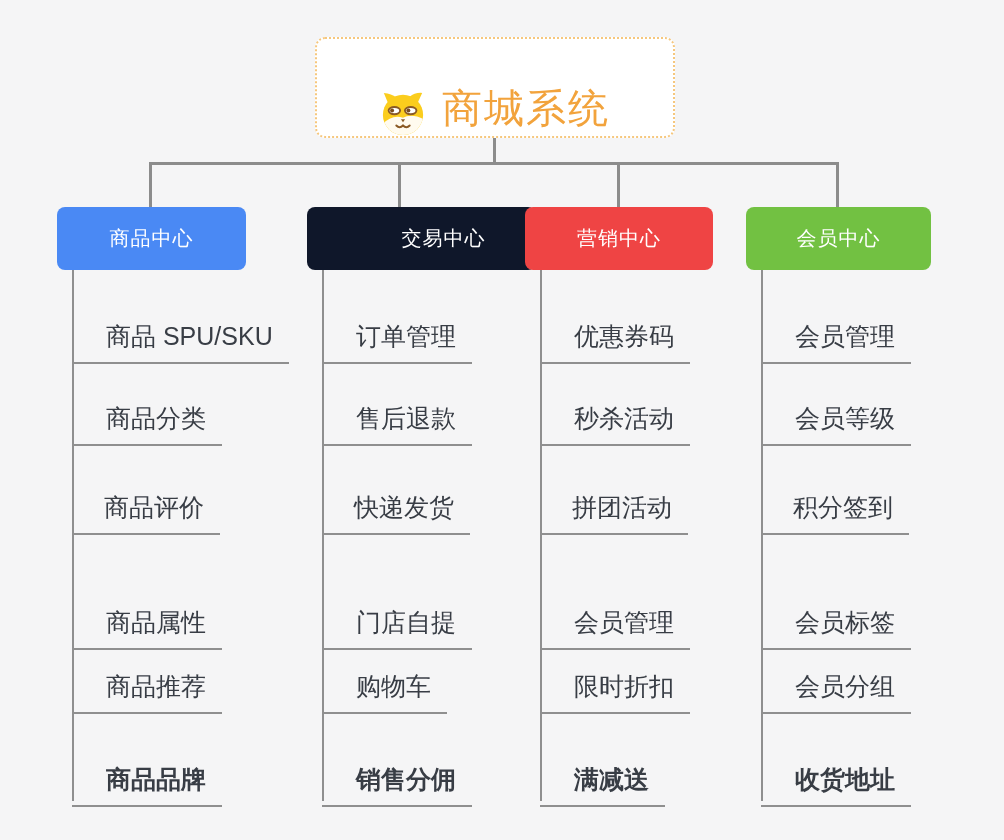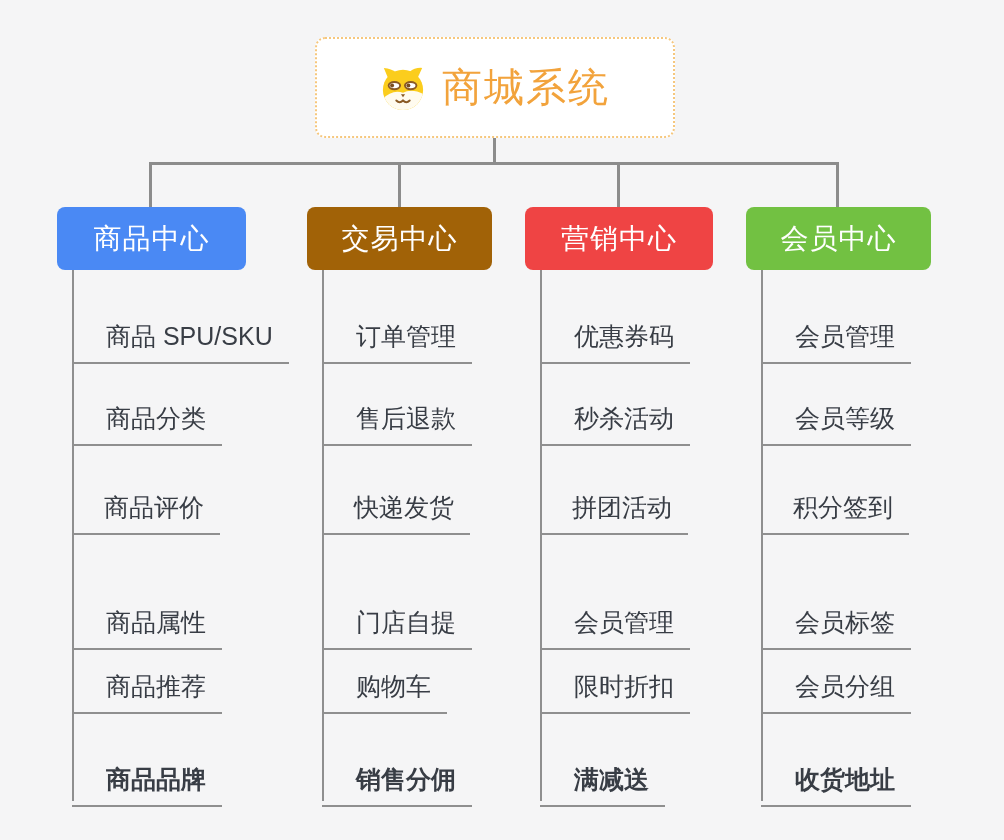--- a/index.html
+++ b/index.html
@@ -12,21 +12,21 @@
   }
   .canvas{position:relative;width:1004px;height:840px;}
 
   
   .root-node{
     position:absolute;left:315px;top:37px;width:360px;height:101px;
     box-sizing:border-box;
     background:#ffffff;
     border:2px dotted #f6c77d;
     border-radius:10px;
-    display:flex;align-items:center;justify-content:center;gap:16px;
+    display:flex;align-items:flex-end;justify-content:center;gap:16px;
   }
   .root-title{
     font-size:40px;
     color:#f2a33c;
     letter-spacing:2px;
     white-space:nowrap;
   }
   .root-icon{flex:0 0 auto;display:block;}
 
   
@@ -37,21 +37,21 @@
   .drop-1{left:149px;}
   .drop-2{left:398px;}
   .drop-3{left:617px;}
   .drop-4{left:836px;}
 
   
   .branch-node{
     position:absolute;top:207px;height:63px;
     border-radius:8px;
     display:flex;align-items:center;justify-content:center;
-    color:#ffffff;font-size:28px;letter-spacing:1px;
+    color:#ffffff;font-size:20px;letter-spacing:1px;
     white-space:nowrap;
   }
   .branch-1{left:57px;width:189px;}
   .branch-2{left:307px;width:185px;}
   .branch-3{left:525px;width:188px;}
   .branch-4{left:746px;width:185px;}
 
   
   .column{position:absolute;top:270px;}
   .col-1{left:72px;}
@@ -102,21 +102,21 @@
   </div>
 
   <div class="line stem"></div>
   <div class="line rail"></div>
   <div class="line drop drop-1"></div>
   <div class="line drop drop-2"></div>
   <div class="line drop drop-3"></div>
   <div class="line drop drop-4"></div>
 
   <div class="branch-node branch-1" style="background: rgb(74, 137, 244);">商品中心</div>
-  <div class="branch-node branch-2" style="background: #a16207;">交易中心</div>
+  <div class="branch-node branch-2" style="background: #0f172a; padding-left: 44px;">交易中心</div>
   <div class="branch-node branch-3" style="background: #ef4444;">营销中心</div>
   <div class="branch-node branch-4" style="background: rgb(114, 193, 66);">会员中心</div>
 
   <div class="column col-1">
     <div class="trunk"></div>
     <div class="leaf leaf-1">商品 SPU/SKU</div>
     <div class="leaf leaf-2">商品分类</div>
     <div class="leaf leaf-3">商品评价</div>
     <div class="leaf leaf-4">商品属性</div>
     <div class="leaf leaf-5">商品推荐</div>

